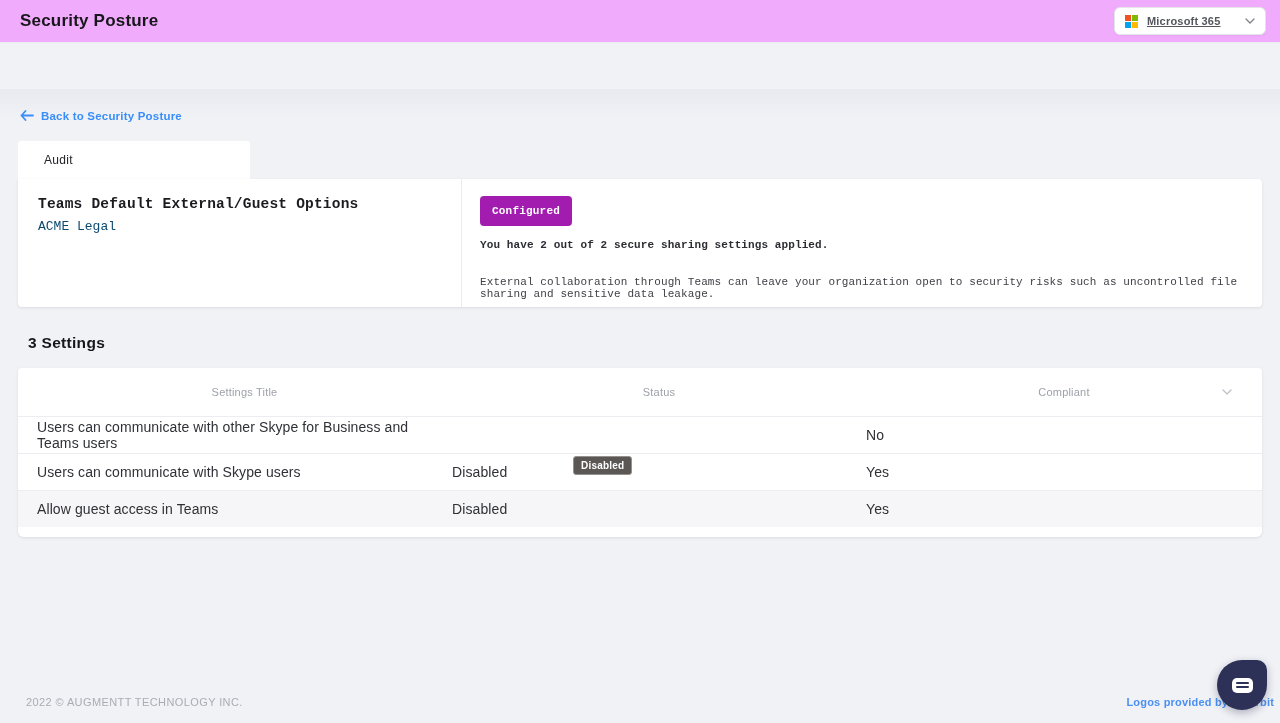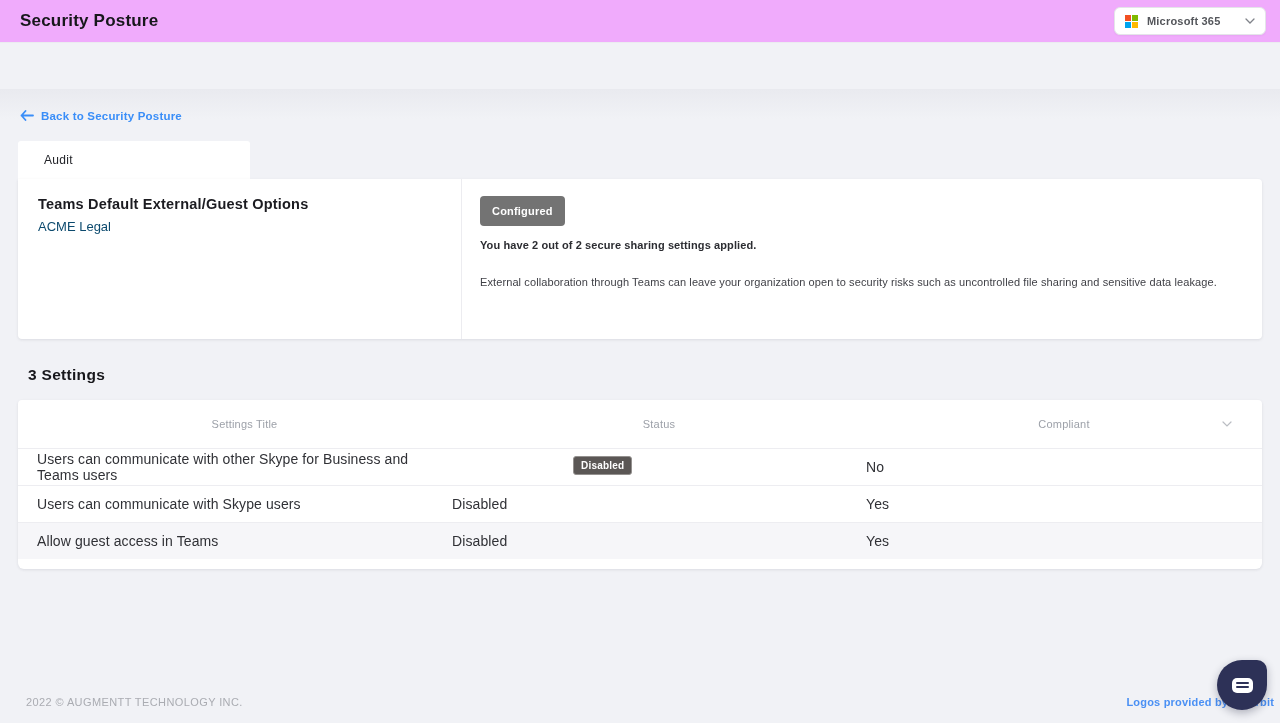--- a/index.html
+++ b/index.html
@@ -13,21 +13,21 @@
     position:absolute;top:0;left:0;right:0;height:43px;background:#f0abfc;
     border-bottom:1px solid #ebecf0;display:flex;align-items:center;
     justify-content:space-between;padding:0 14px 0 20px;box-sizing:border-box;z-index:5;gap:44px;
   }
   .page-title{font-size:17px;font-weight:bold;color:#17171b;letter-spacing:.2px;}
   .tenant{
     display:flex;align-items:center;background:#fff;border:1px solid #e4e5e9;
     border-radius:6px;height:28px;padding:0 10px;box-sizing:border-box;
     box-shadow:0 1px 2px rgba(0,0,0,.04);cursor:pointer;min-width:152px;gap:9px;
   }
-  .tenant-label{font-size:11px;color:#54565b;font-weight:bold;letter-spacing:.2px;flex:1;}
+  .tenant-label{font-size:11px;color:#54565b;font-weight:bold;letter-spacing:.2px;flex:1;text-decoration:underline;}
   .mslogo{display:grid;grid-template-columns:6px 6px;grid-template-rows:6px 6px;gap:1px;}
   .mslogo.lg{grid-template-columns:7px 7px;grid-template-rows:7px 7px;}
   .mslogo i{display:block;}
   .ms-r{background:#f25022}.ms-g{background:#7fba00}.ms-b{background:#00a4ef}.ms-y{background:#ffb900}
   
   .main{
     position:absolute;top:43px;left:0;right:0;bottom:0;
     background:linear-gradient(180deg,#e9eaef,#f1f2f6 30px);
     padding:18px 18px 0;box-sizing:border-box;margin-top:46px;
   }
@@ -35,30 +35,30 @@
     display:inline-flex;align-items:center;gap:7px;color:#3a8ef8;
     font-size:11.5px;font-weight:bold;letter-spacing:.2px;margin:1px 0 0 2px;
     text-decoration:none;cursor:pointer;
   }
   .tab{
     margin-top:16px;display:flex;align-items:center;width:232px;height:38px;
     background:#fff;border-radius:3px 3px 0 0;padding-left:26px;box-sizing:border-box;
     font-size:12px;color:#222328;letter-spacing:.3px;cursor:pointer;
   }
   .detail-card{
-    display:flex;background:#fff;height:160px;box-sizing:border-box;
-    border-radius:0 4px 4px 4px;box-shadow:0 1px 3px rgba(31,31,53,.10);
+    display:flex;background:#fff;height:128px;box-sizing:border-box;
+    border-radius:0 4px 4px 4px;box-shadow:0 1px 3px rgba(31,31,53,.10);font-family:Liberation Mono, monospace;
   }
   .dc-left{width:443px;padding:17px 20px;box-sizing:border-box;}
   .dc-title{font-size:14.5px;font-weight:bold;color:#1b1b20;letter-spacing:.2px;}
   .dc-company{margin-top:7px;font-size:13px;color:#0c4a6e;}
   .dc-provider{margin-top:9px;display:flex;align-items:center;gap:7px;font-size:11px;color:#9b9da2;}
   .dc-right{flex:1;border-left:1px solid #ececf0;padding:17px 18px;box-sizing:border-box;}
   .badge{
-    display:inline-block;background:#737373;color:#fff;font-size:11px;font-weight:bold;
+    display:inline-block;background:#a21caf;color:#fff;font-size:11px;font-weight:bold;
     padding:9px 12px;border-radius:4px;letter-spacing:.2px;
   }
   .summary{margin-top:13px;font-size:11px;font-weight:bold;color:#2c2d32;letter-spacing:.1px;}
   .description{margin-top:25px;font-size:11px;color:#404147;letter-spacing:.1px;}
   .section-heading{margin:27px 0 0 10px;font-size:15.5px;font-weight:bold;color:#17171b;letter-spacing:.3px;}
   
   .settings-table{
     margin-top:16px;background:#fff;border-radius:4px 4px 6px 6px;
     box-shadow:0 1px 3px rgba(31,31,53,.10);padding-bottom:10px;overflow:hidden;
   }

